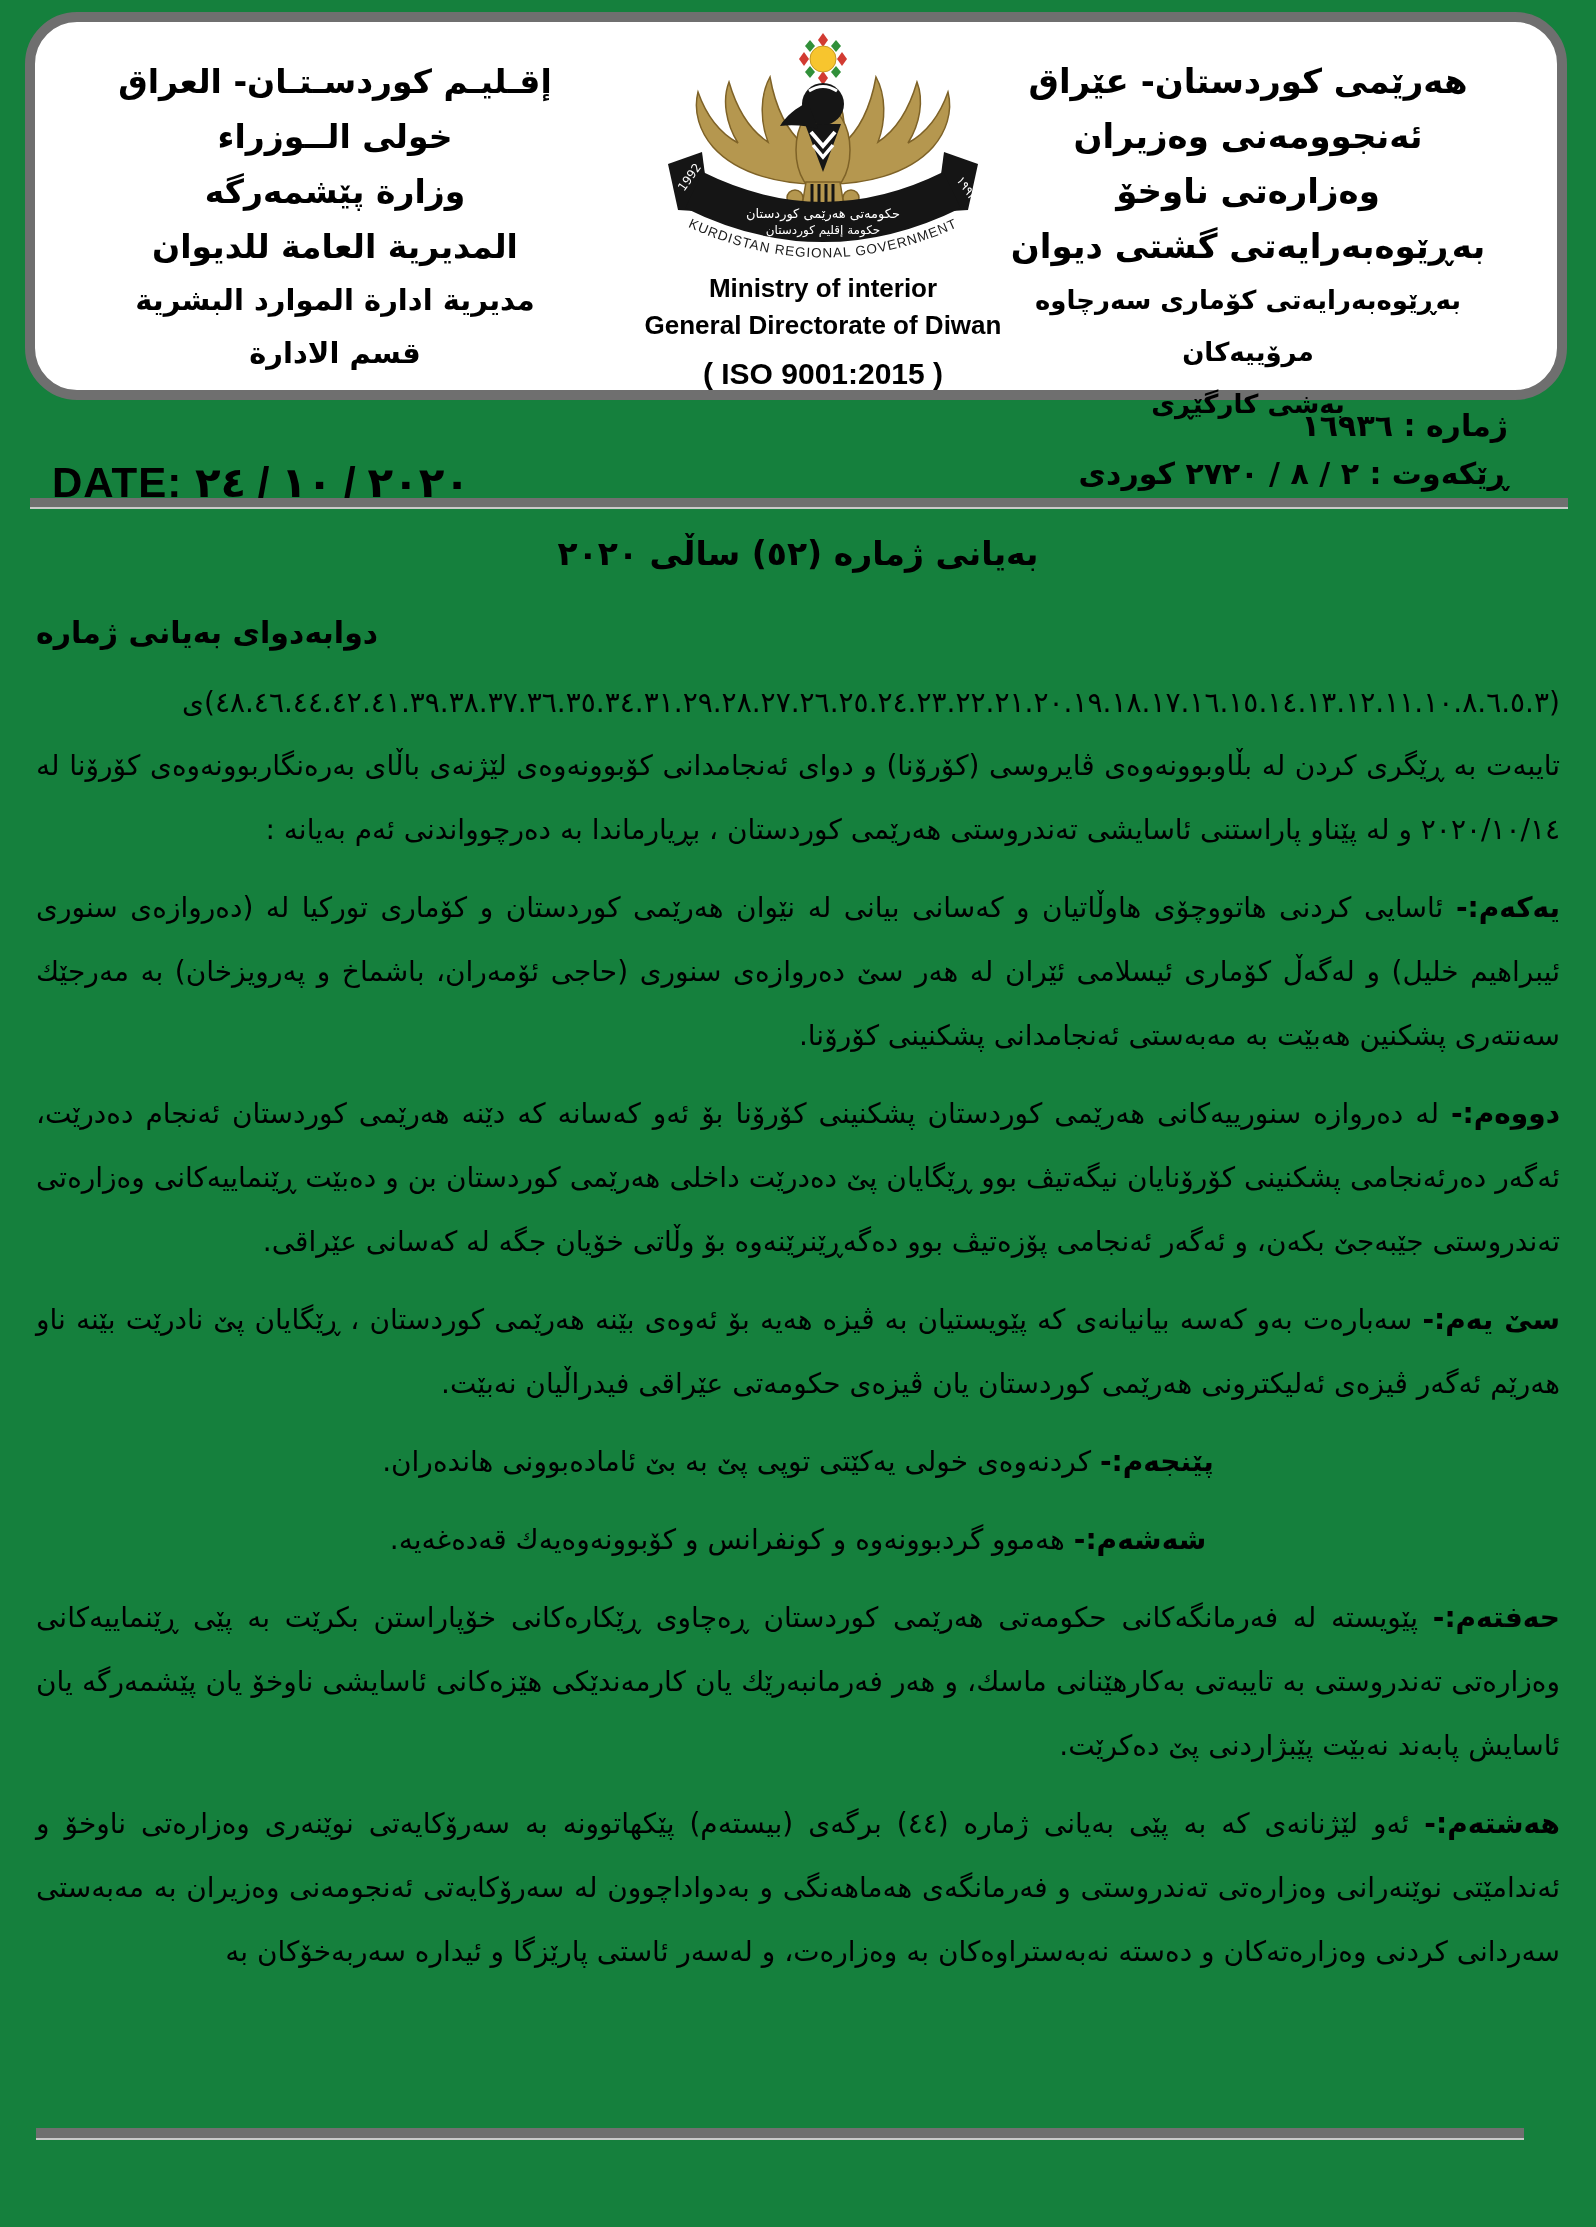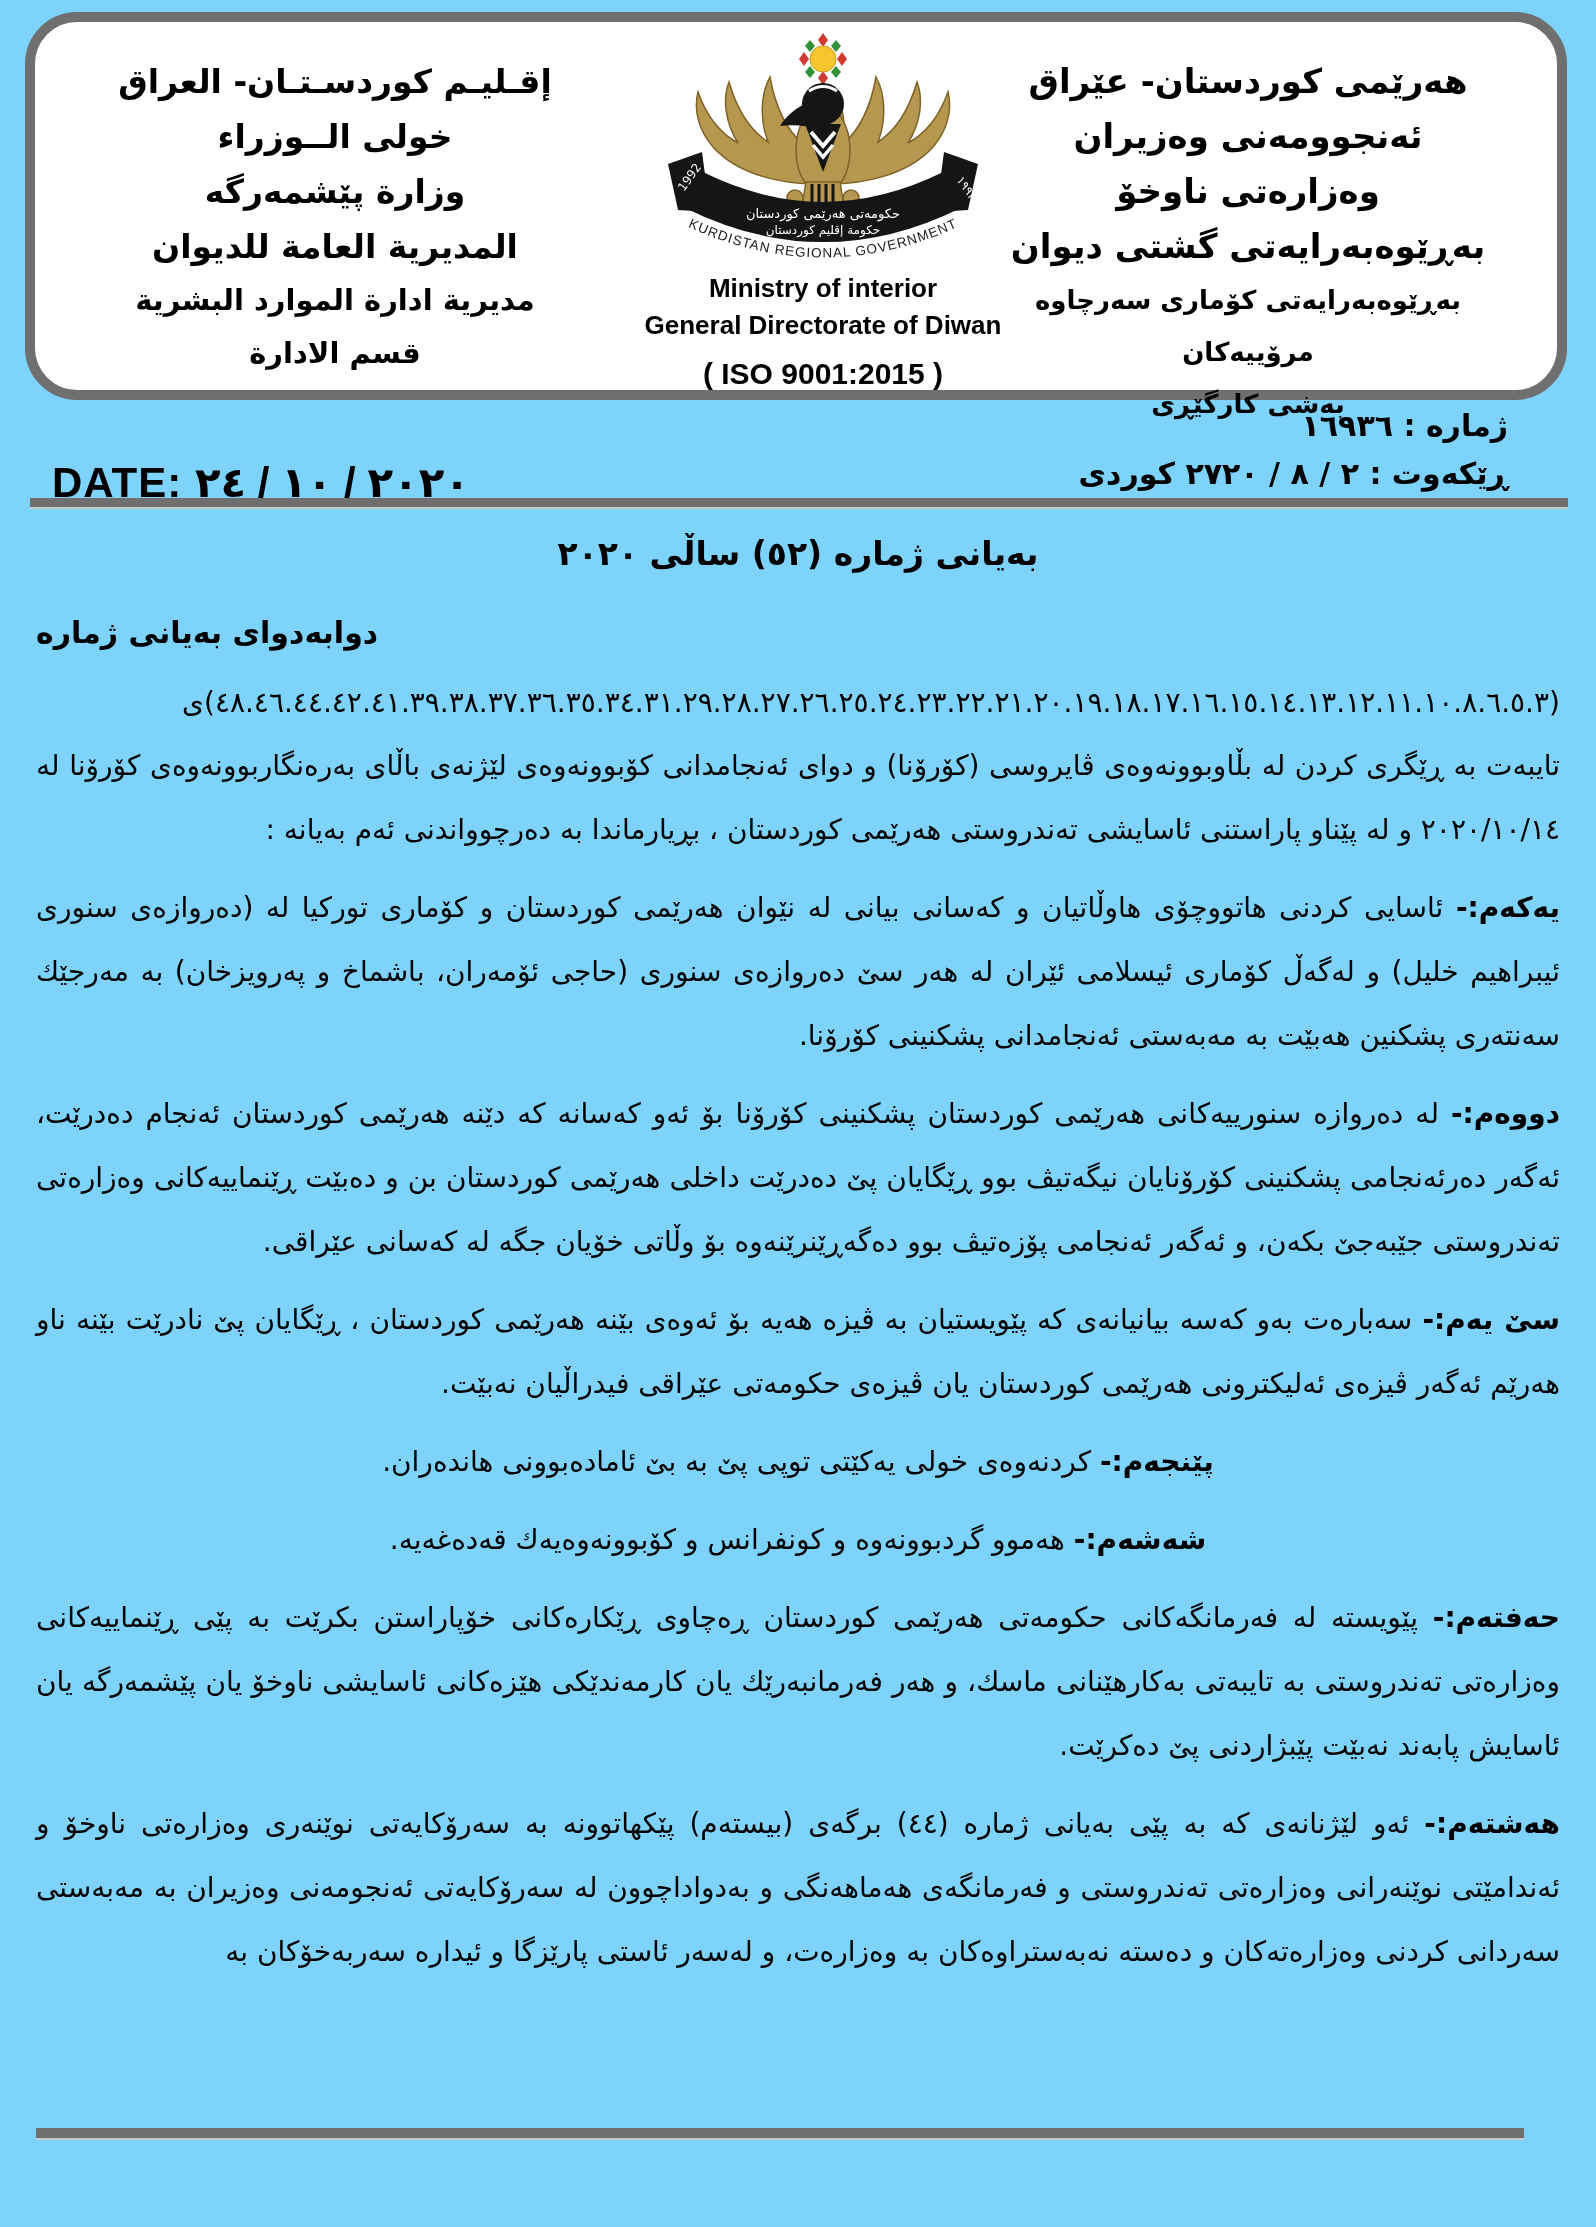--- a/index.html
+++ b/index.html
@@ -1,16 +1,16 @@
 <!DOCTYPE html>
 <html><head>
 <meta charset="utf-8">
 <style>
   html,body{margin:0;padding:0;background:#e9e9e9;}
-  .page{position:relative;width:1596px;height:2227px;background:#7dd3fc;overflow:hidden;
+  .page{position:relative;width:1596px;height:2227px;background:#15803d;overflow:hidden;
         font-family:"DejaVu Sans",sans-serif;color:#000;margin:0 auto;}
 
   
   .header-box{position:absolute;left:25px;top:12px;width:1542px;height:388px;
               border:10px solid #6f6f6f;border-radius:52px;box-sizing:border-box;background:#fff;}
   .hdr-col{position:absolute;top:32px;text-align:center;direction:rtl;font-weight:bold;}
   .hdr-left{left:40px;width:520px;}
   .hdr-right{right:34px;width:550px;}
   .hdr-left .l{font-size:33px;line-height:55px;}
   .hdr-left .s{font-size:29px;line-height:53px;}

